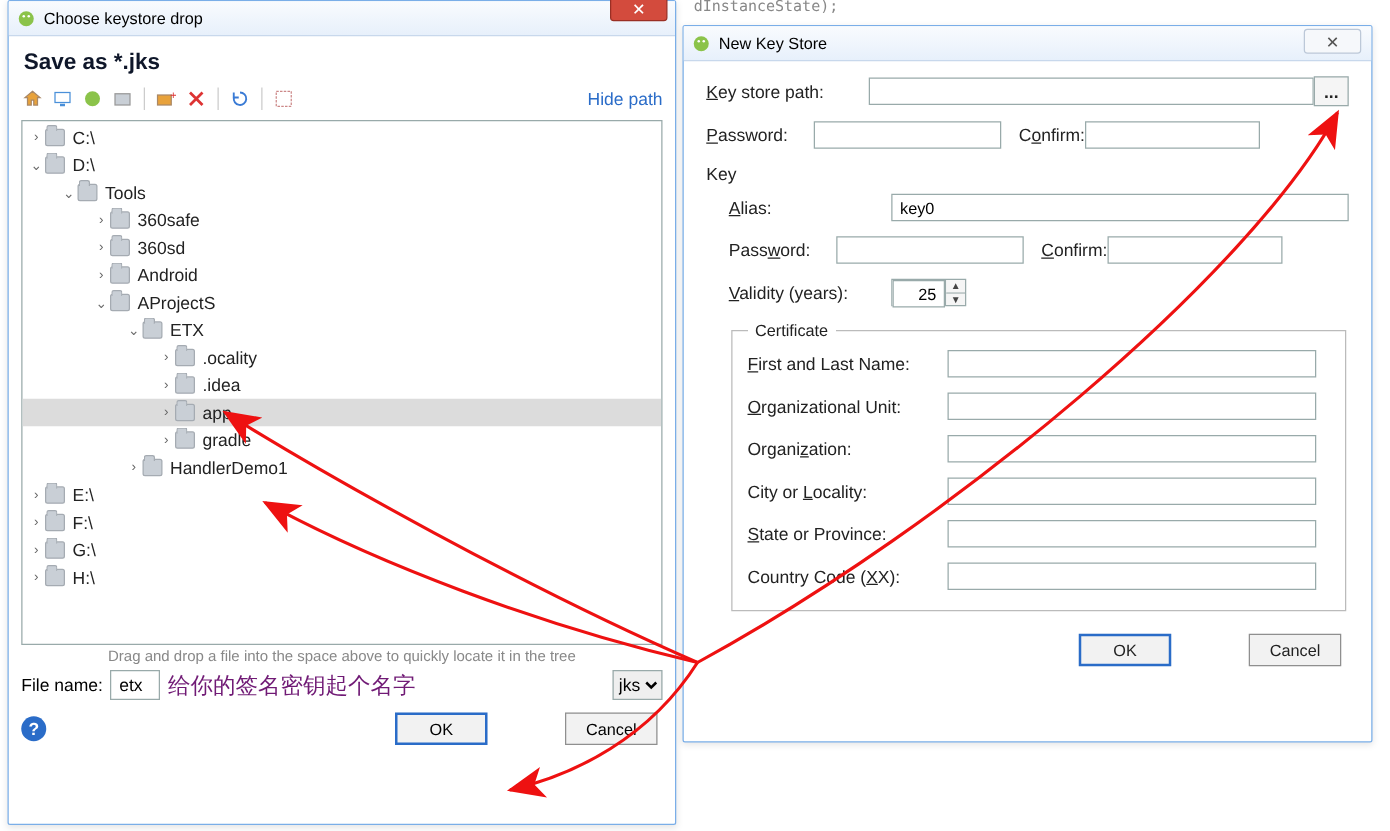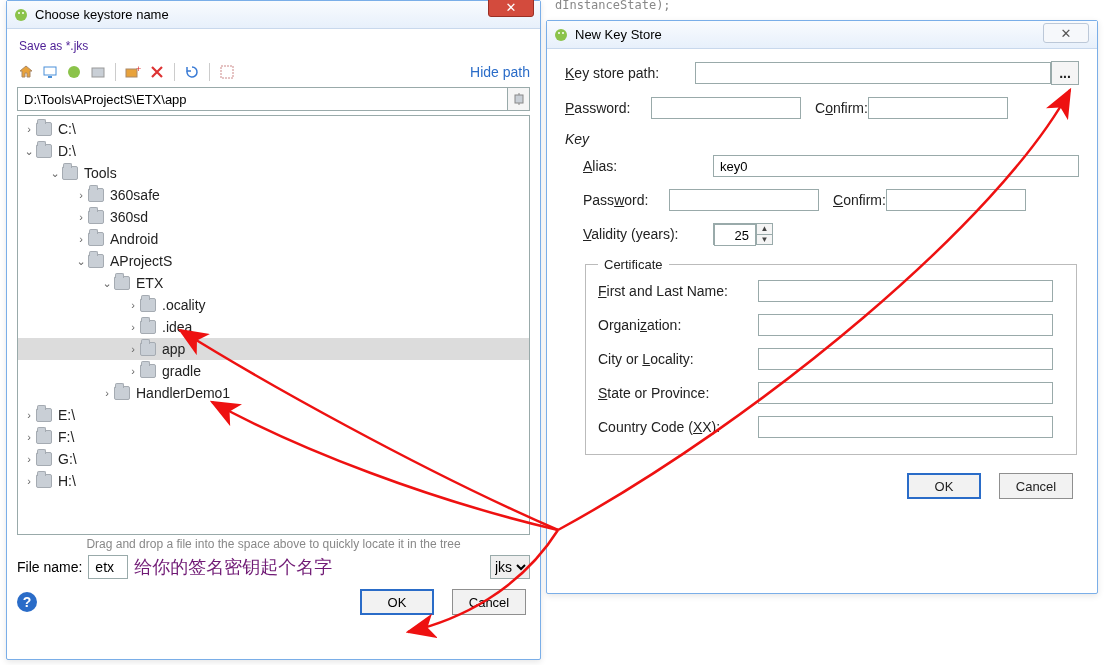--- a/index.html
+++ b/index.html
@@ -8,21 +8,21 @@
 
 .win { position: absolute; background: #fff; border: 1px solid #7aaee8; border-radius: 2px; box-shadow: 0 2px 6px rgba(0,0,0,0.1); }
 .win-title { height: 28px; display: flex; align-items: center; padding: 0 6px; background: linear-gradient(#f9fbfe,#e7f0fb); border-bottom: 1px solid #c8d8ec; font-size: 13px; }
 .win-title .icon { width: 16px; height: 16px; margin-right: 6px; display: inline-flex; align-items: center; justify-content: center; }
 .win-title .spacer { flex: 1; }
 .win-close { position: absolute; top: -4px; right: 6px; width: 46px; height: 20px; background: #d34b3d; border: 1px solid #9a2f24; border-radius: 0 0 3px 3px; display: flex; align-items: center; justify-content: center; color: #fff; font-size: 13px; }
 .win-close2 { position: absolute; top: 2px; right: 8px; width: 46px; height: 20px; background: #f6f8fb; border: 1px solid #bcc8d8; border-radius: 3px; display: flex; align-items: center; justify-content: center; color: #555; font-size: 13px; }
 
 
 #left { left: 6px; top: 0; width: 535px; height: 660px; }
-.saveas { padding: 10px 12px; font-size: 12px; color: #4c1d95; }
+.saveas { padding: 10px 12px; font-size: 18px; color: #0f172a; font-weight: bold; }
 .toolbar { padding: 0 10px 4px 10px; display: flex; align-items: center; gap: 6px; font-size: 13px; }
 .toolbar .sep { width: 1px; height: 18px; background: #ccc; margin: 0 2px; }
 .toolbar .right { margin-left: auto; color: #2a6cc8; font-size: 14px; }
 .tb-icon { width: 18px; height: 18px; display: inline-flex; align-items: center; justify-content: center; }
 .path-input { margin: 2px 10px; display: flex; }
 .path-input input { flex: 1; height: 24px; border: 1px solid #9aa; padding: 0 6px; font-size: 13px; }
 .path-input .pbtn { width: 22px; height: 24px; border: 1px solid #9aa; border-left: none; background: #f5f5f5; display: flex; align-items: center; justify-content: center; }
 
 .tree-wrap { margin: 4px 10px 0 10px; border: 1px solid #9aa; height: 420px; overflow: auto; background: #fff; }
 .tree { font-size: 14px; color: #222; padding: 2px 0; }
@@ -33,33 +33,33 @@
 .folder-icon { width: 16px; height: 14px; background: #c9cfd6; border: 1px solid #a5abb2; border-radius: 2px; margin-right: 6px; position: relative; }
 .folder-icon:before { content: ""; position: absolute; top: -4px; left: 0; width: 7px; height: 4px; background: #c9cfd6; border: 1px solid #a5abb2; border-bottom: none; border-radius: 2px 2px 0 0; }
 
 .hint { text-align: center; font-size: 12px; color: #888; padding: 2px 0; }
 .fname-row { display: flex; align-items: center; padding: 2px 10px; gap: 6px; font-size: 14px; }
 .fname-row input { flex: 1; height: 24px; border: 1px solid #9aa; padding: 0 6px; font-size: 14px; }
 .fname-row select { height: 24px; border: 1px solid #9aa; font-size: 14px; }
 .anno { color: #701a75; font-family: "SimSun","STSong",serif; font-size: 18px; }
 
 .btn-row { display: flex; align-items: center; justify-content: flex-end; gap: 18px; padding: 8px 14px 10px 10px; }
-.btn { min-width: 74px; height: 26px; border: 1px solid #8f8f8f; background: #f2f2f2; font-size: 13px; display: inline-flex; align-items: center; justify-content: center; cursor: default; }
+.btn { min-width: 74px; height: 26px; border: 1px solid #8f8f8f; background: #f2f2f2; font-size: 13px; display: inline-flex; align-items: center; justify-content: center; cursor: default; margin-left: 44px; }
 .btn.default { border: 2px solid #2a6cc8; }
 .help-icon { width: 20px; height: 20px; border-radius: 50%; background: #2a6cc8; color: #fff; display: inline-flex; align-items: center; justify-content: center; font-size: 14px; font-weight: bold; margin-right: auto; }
 
 
 #right { left: 546px; top: 20px; width: 552px; height: 574px; }
 .form { padding: 12px 18px 0 18px; font-size: 14px; color: #222; }
 .form-row { display: flex; align-items: center; margin-bottom: 12px; gap: 0; }
 .form-row label { width: 130px; }
 .form-row label.small { width: 86px; }
 .form-row input[type=text], .form-row input[type=password] { height: 22px; border: 1px solid #9aa; padding: 0 6px; font-size: 13px; }
 .form-row .ellipsis-btn { width: 28px; height: 24px; border: 1px solid #9aa; background: #f5f5f5; display: inline-flex; align-items: center; justify-content: center; font-weight: bold; }
-.group-label { margin: 4px 0 8px 0; font-style: italic; }
+.group-label { margin: 4px 0 8px 0; }
 .fieldset { border: 1px solid #bbb; padding: 8px 23px 4px 12px; margin-bottom: 10px; }
 .fieldset legend { padding: 0 6px; font-size: 13px; }
 .spinbox { display: inline-flex; border: 1px solid #9aa; height: 22px; }
 .spinbox input { width: 42px; border: none; text-align: right; padding: 0 4px; font-size: 13px; }
 .spinbox .spins { width: 16px; display: flex; flex-direction: column; border-left: 1px solid #9aa; }
 .spinbox .spins div { flex: 1; display: flex; align-items: center; justify-content: center; font-size: 8px; color: #444; background: #f5f5f5; }
 .spinbox .spins div:first-child { border-bottom: 1px solid #9aa; }
 u.h { text-decoration: underline; }
 
 
@@ -78,21 +78,21 @@
       <span>✕</span>
     </div>
   <div class="win-title">
     <span class="icon">
       <svg width="16" height="16" viewBox="0 0 16 16">
           <circle cx="8" cy="8" r="6" fill="#8bc34a"></circle>
           <circle cx="6" cy="6" r="1" fill="#fff"></circle>
           <circle cx="10" cy="6" r="1" fill="#fff"></circle>
         </svg>
     </span>
-    <span>Choose keystore name</span>
+    <span>Choose keystore drop</span>
     <span class="spacer"></span>
   </div>
 
   <div class="saveas">Save as *.jks</div>
 
   <div class="toolbar">
     <span class="tb-icon">
         <svg width="16" height="16" viewBox="0 0 16 16">
           <path d="M8 2l6 5h-2v6h-3v-4h-2v4h-3v-6h-2z" fill="#e8a23b" stroke="#a86"></path>
         </svg>
@@ -134,29 +134,20 @@
       </span>
     <span class="sep"></span>
     <span class="tb-icon">
         <svg width="16" height="16" viewBox="0 0 16 16">
           <rect x="2" y="2" width="12" height="12" fill="none" stroke="#c88" stroke-dasharray="2 1"></rect>
         </svg>
       </span>
     <span class="right">Hide path</span>
   </div>
 
-  <div class="path-input">
-    <input type="text" value="D:\Tools\AProjectS\ETX\app" style="">
-    <span class="pbtn">
-        <svg width="12" height="12" viewBox="0 0 12 12">
-          <rect x="2" y="2" width="8" height="8" fill="#c9cfd6" stroke="#888"></rect>
-          <path d="M6 0v2M6 10v2" stroke="#888"></path>
-        </svg>
-      </span>
-  </div>
 
   <div class="tree-wrap">
     <div class="tree">
       <div class="tree-row">
           <span class="indent" style="width:4px"></span>
           <span class="arrow">›</span>
           <span class="folder-icon"></span>
           <span>C:\</span>
         </div>
       <div class="tree-row">
@@ -328,20 +319,24 @@
         </span>
       </div>
 
       <fieldset class="fieldset">
         <legend>Certificate</legend>
         <div class="form-row">
             <label style="width:160px"><u class="h">F</u>irst and Last Name:</label>
             <input type="text" style="flex: 1 1 0%;">
           </div>
         <div class="form-row">
+            <label style="width:160px"><u class="h">O</u>rganizational Unit:</label>
+            <input type="text" style="flex: 1 1 0%;">
+          </div>
+        <div class="form-row">
             <label style="width:160px">Organi<u class="h">z</u>ation:</label>
             <input type="text" style="flex: 1 1 0%;">
           </div>
         <div class="form-row">
             <label style="width:160px">City or <u class="h">L</u>ocality:</label>
             <input type="text" style="flex: 1 1 0%;">
           </div>
         <div class="form-row">
             <label style="width:160px"><u class="h">S</u>tate or Province:</label>
             <input type="text" style="flex: 1 1 0%;">

